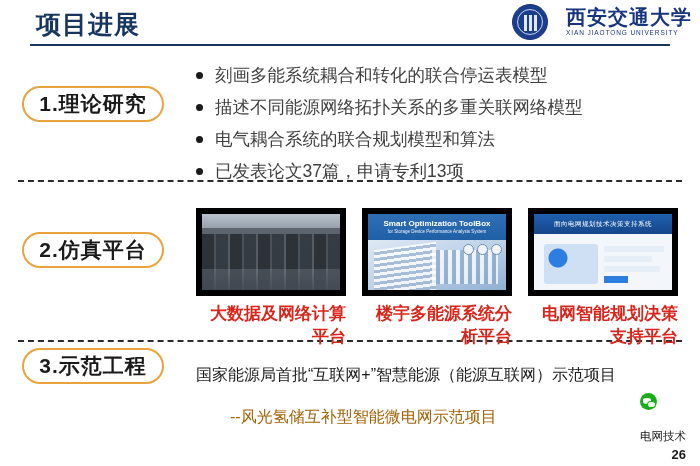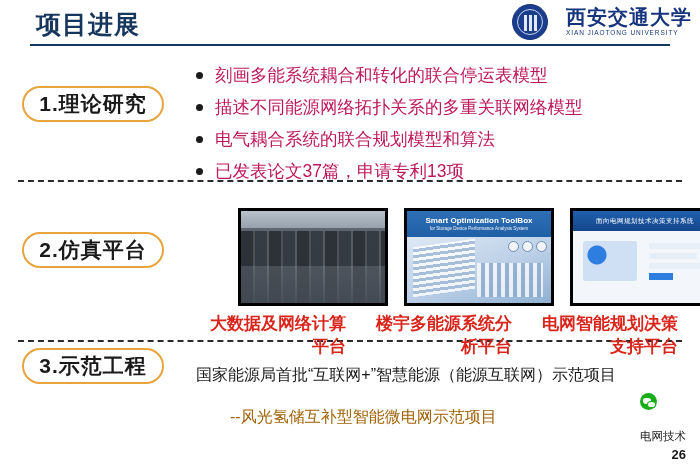--- a/index.html
+++ b/index.html
@@ -121,38 +121,37 @@
   }
   .bullet-dot {
     width: 7px; height: 7px;
     border-radius: 50%;
     background: #1a1a1a;
     margin: 10px 12px 0 0;
     flex: 0 0 auto;
   }
   .bullet-text {
     font-size: 17.5px;
-    color: #be185d;
+    color: #404040;
     line-height: 26px;
   }
 
   
   .imgrow {
     position: absolute;
     left: 196px; top: 208px;
     display: flex;
     gap: 16px;
   }
   .imgbox { width: 150px; }
   .thumb {
-    width: 150px; height: 98px;
-    border: 3px solid #000000;
+    width: 150px; height: 88px;
+    border: 6px solid #000000;
     position: relative;
     overflow: hidden;
-    margin-left: 42px;
   }
   .caption {
     margin-top: 6px;
     text-align: right;
     font-size: 17px;
     color: #d9261c;
     font-weight: bold;
   }
 
   

